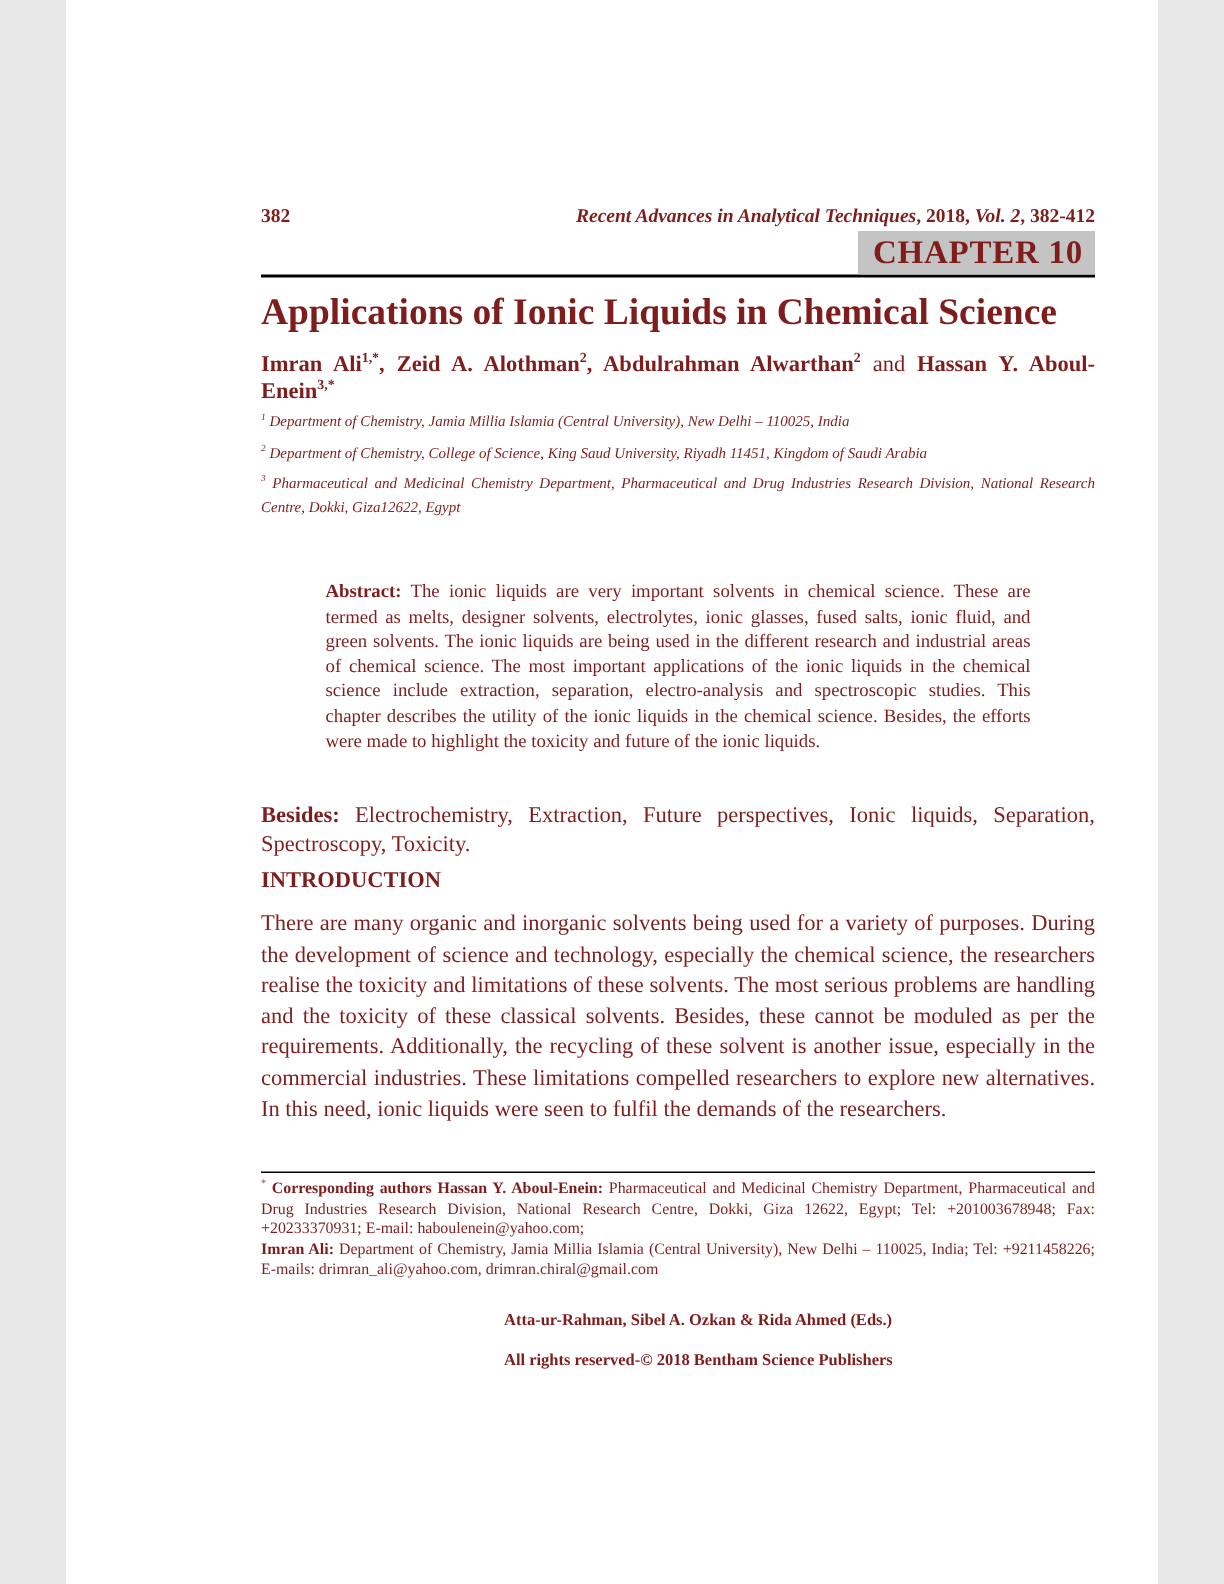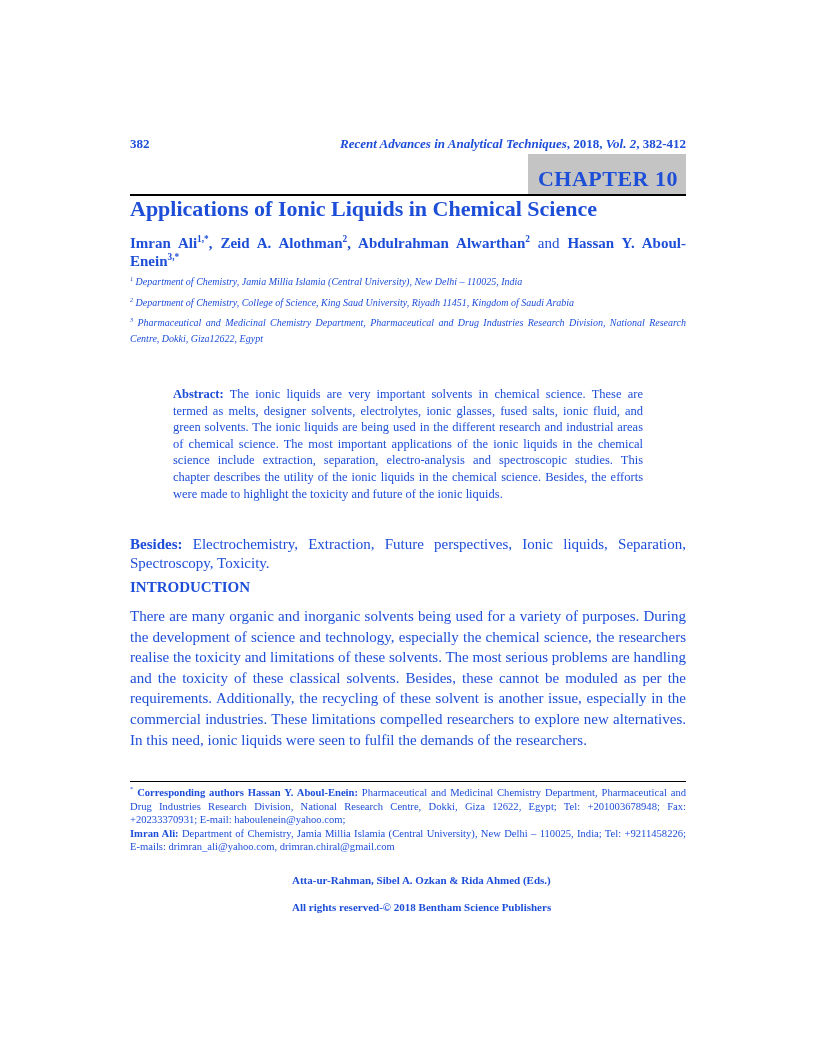--- a/index.html
+++ b/index.html
@@ -1,44 +1,44 @@
 <!DOCTYPE html>
 <html><head>
 <meta charset="utf-8">
 <style>
   html,body { margin:0; padding:0; background:#e8e8e8; }
   .page {
     position: relative;
-    width: 816px; height: 1056px;
+    width: 728px; height: 1056px;
     margin: 0 auto;
     background: #ffffff;
-    color: #1d4ed8;
+    color: #7f1d1d;
     font-family: "Liberation Serif", serif;
     overflow: hidden;
   }
   .abs { position: absolute; left: 130px; width: 556px; }
 
   
   .header-row { top: 136px; font-size: 13px; font-weight: bold; }
   .page-num { position: absolute; left: 0; top: 0; }
   .running-head { display: block; text-align: right; }
   .run-italic { font-style: italic; }
 
   
   .chapter-wrap { top: 154px; text-align: right; border-bottom: 2.5px solid #000; }
   .chapter-box {
     display: inline-block;
     background: #c4c4c4;
     font-size: 22px; font-weight: bold;
-    padding: 12px 8px 2px 10px;
+    padding: 1px 8px 2px 10px;
     letter-spacing: 0.5px;
   }
 
   
-  .page-title { top: 196px; font-size: 22px; font-weight: bold; margin: 0; line-height: 26px; }
+  .page-title { top: 196px; font-size: 25px; font-weight: bold; margin: 0; line-height: 26px; }
   .author-line { top: 235px; font-size: 15px; font-weight: bold; line-height: 17.5px; text-align: justify; }
   .author-line .and { font-weight: normal; }
   sup { font-size: 0.62em; line-height: 0; }
   .affiliations { top: 274px; font-size: 10px; font-style: italic; line-height: 15.5px; text-align: justify; }
   .affiliations p { margin: 0 0 5px 0; }
 
   
   .abstract-block {
     top: 386px; left: 173px; width: 470px;
     font-size: 12.5px; line-height: 16.6px; text-align: justify;

